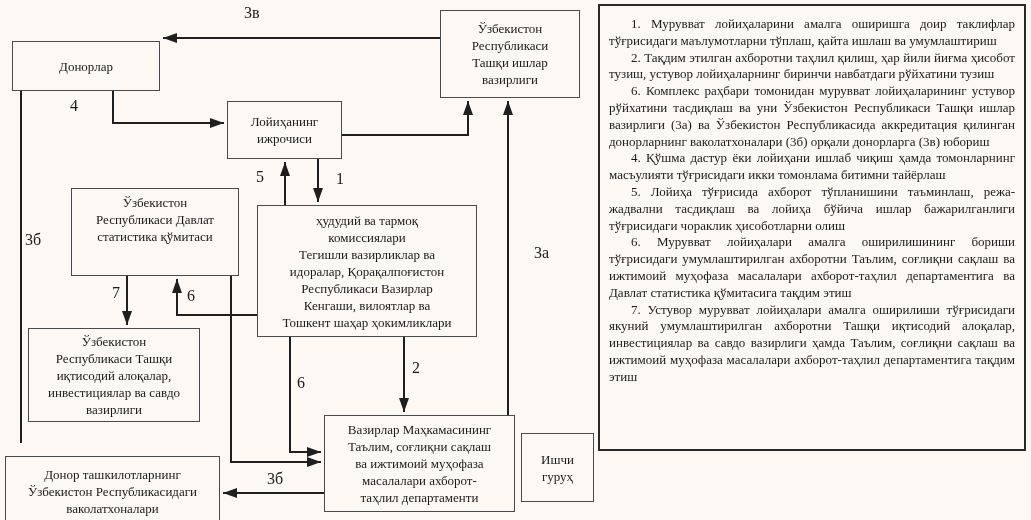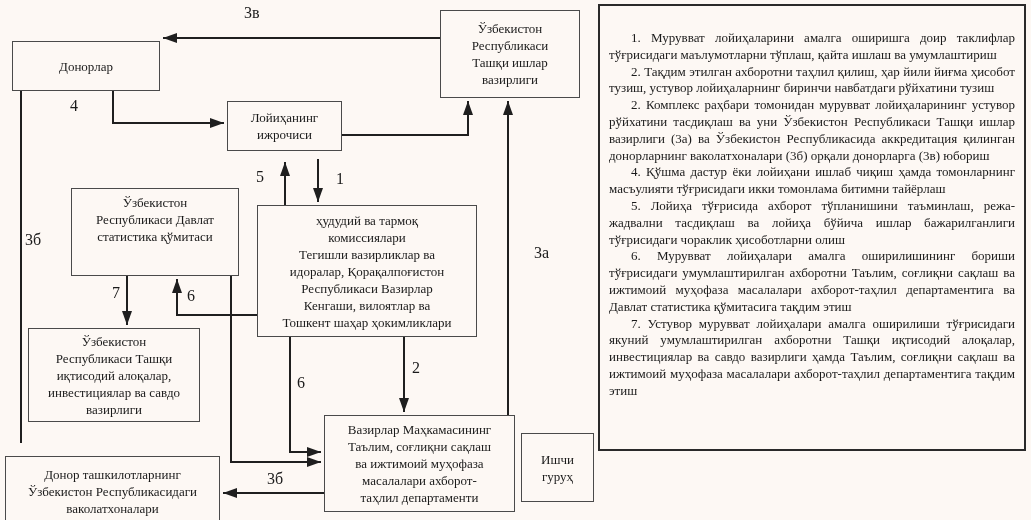--- a/index.html
+++ b/index.html
@@ -25,21 +25,21 @@
   }
   .box span{white-space:pre-line;padding:0 2px;display:block;}
   .box.vtop{align-items:flex-start;padding-top:5px;}
   .edge-label{
     position:absolute;font-size:16px;line-height:14px;color:var(--ink);
     white-space:nowrap;
   }
   .panel{
     position:absolute;left:598px;top:4px;width:428px;height:447px;
     box-sizing:border-box;border:2px solid #2a2a2a;background:var(--bg);
-    padding:24px 9px 0 9px;
+    padding:10px 9px 0 9px;
     font-size:13px;line-height:16.8px;text-align:justify;
   }
   .panel p{margin:0;text-indent:22px;}
 </style>
 </head>
 <body>
 
 <div class="stage">
   <div class="diagram">
     <svg class="connectors" viewBox="0 0 1031 520" xmlns="http://www.w3.org/2000/svg">
@@ -67,21 +67,21 @@
 
   <div class="box" style="left: 12px; top: 14px; width: 148px; height: 50px; margin-top: 27px;">
         <span>Донорлар</span>
       </div>
       <div class="box" style="left: 440px; top: 10px; width: 140px; height: 88px;">
         <span>Ўзбекистон
 Республикаси
 Ташқи ишлар
 вазирлиги</span>
       </div>
-      <div class="box" style="left: 227px; top: 101px; width: 115px; height: 50px; justify-content: center;">
+      <div class="box" style="left: 227px; top: 101px; width: 115px; height: 58px; justify-content: center;">
         <span>Лойиҳанинг
 ижрочиси</span>
       </div>
       <div class="box" style="left: 257px; top: 205px; width: 220px; height: 132px;">
         <span>ҳудудий ва тармоқ
 комиссиялари
 Тегишли вазирликлар ва
 идоралар, Қорақалпоғистон
 Республикаси Вазирлар
 Кенгаши, вилоятлар ва
@@ -123,19 +123,19 @@
       <div class="edge-label" style="left: 256px; top: 170px;">5</div>
       <div class="edge-label" style="left: 187px; top: 289px;">6</div>
       <div class="edge-label" style="left: 112px; top: 286px;">7</div>
       <div class="edge-label" style="left: 412px; top: 361px;">2</div>
       <div class="edge-label" style="left: 297px; top: 376px;">6</div>
       <div class="edge-label" style="left: 267px; top: 472px;">3б</div>
     </div>
   <div class="panel">
       <p>1. Мурувват лойиҳаларини амалга оширишга доир таклифлар тўғрисидаги маълумотларни тўплаш, қайта ишлаш ва умумлаштириш</p>
       <p>2. Тақдим этилган ахборотни таҳлил қилиш, ҳар йили йиғма ҳисобот тузиш, устувор лойиҳаларнинг биринчи навбатдаги рўйхатини тузиш</p>
-      <p>2. Комплекс раҳбари томонидан мурувват лойиҳаларининг устувор рўйхатини тасдиқлаш ва уни Ўзбекистон Республикаси Ташқи ишлар вазирлиги (3а) ва Ўзбекистон Республикасида аккредитация қилинган донорларнинг ваколатхоналари (3б) орқали донорларга (3в) юбориш</p>
+      <p>6. Комплекс раҳбари томонидан мурувват лойиҳаларининг устувор рўйхатини тасдиқлаш ва уни Ўзбекистон Республикаси Ташқи ишлар вазирлиги (3а) ва Ўзбекистон Республикасида аккредитация қилинган донорларнинг ваколатхоналари (3б) орқали донорларга (3в) юбориш</p>
       <p>4. Қўшма дастур ёки лойиҳани ишлаб чиқиш ҳамда томонларнинг масъулияти тўғрисидаги икки томонлама битимни тайёрлаш</p>
       <p>5. Лойиҳа тўғрисида ахборот тўпланишини таъминлаш, режа-жадвални тасдиқлаш ва лойиҳа бўйича ишлар бажарилганлиги тўғрисидаги чораклик ҳисоботларни олиш</p>
       <p>6. Мурувват лойиҳалари амалга оширилишининг бориши тўғрисидаги умумлаштирилган ахборотни Таълим, соғлиқни сақлаш ва ижтимоий муҳофаза масалалари ахборот-таҳлил департаментига ва Давлат статистика қўмитасига тақдим этиш</p>
       <p>7. Устувор мурувват лойиҳалари амалга оширилиши тўғрисидаги якуний умумлаштирилган ахборотни Ташқи иқтисодий алоқалар, инвестициялар ва савдо вазирлиги ҳамда Таълим, соғлиқни сақлаш ва ижтимоий муҳофаза масалалари ахборот-таҳлил департаментига тақдим этиш</p>
     </div>
 </div>
 
 </body></html>

